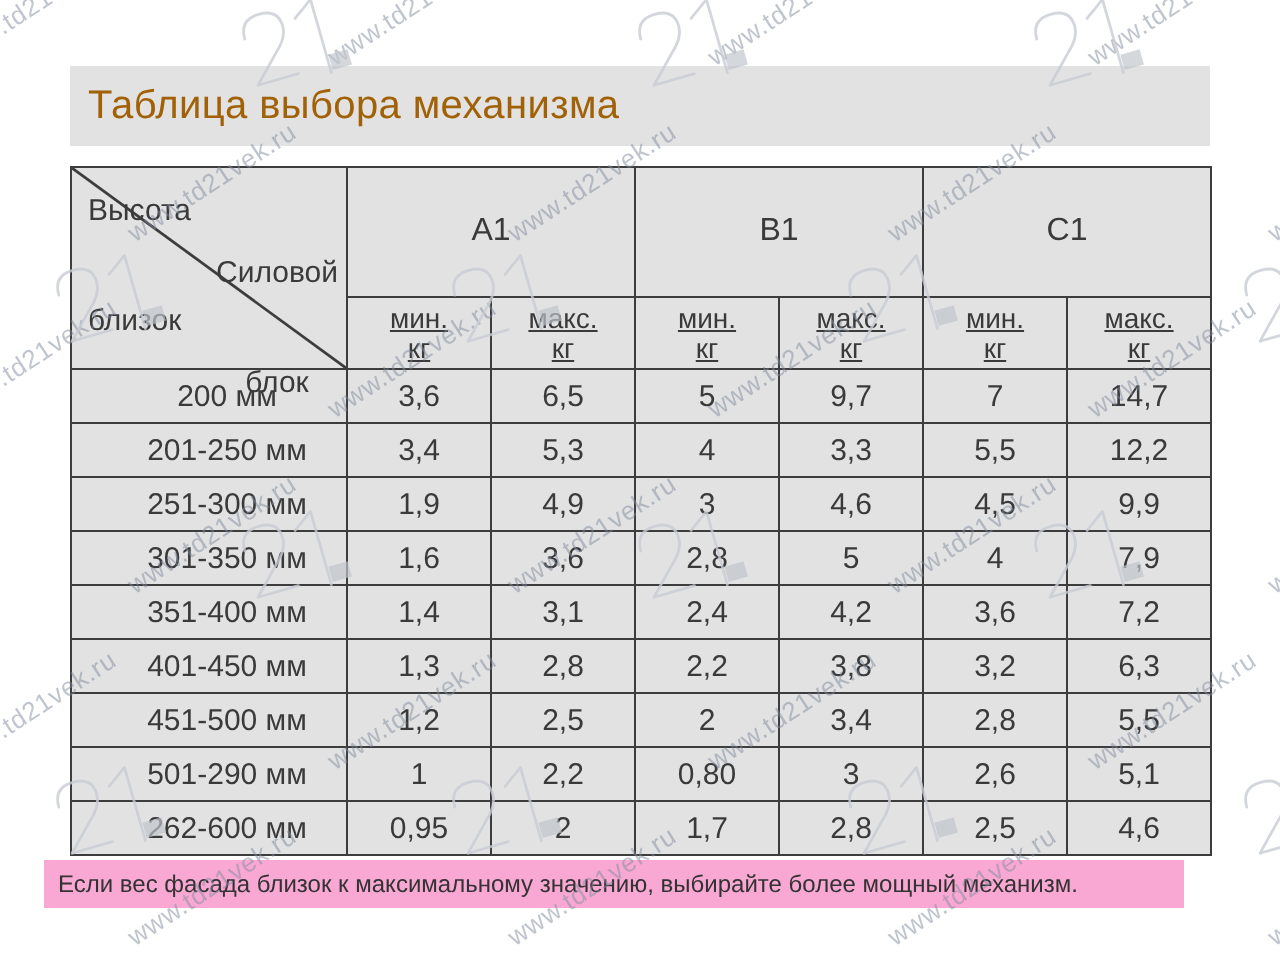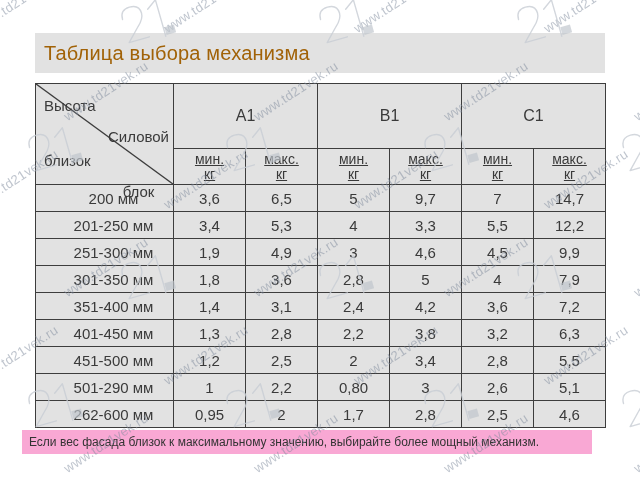--- a/index.html
+++ b/index.html
@@ -158,21 +158,21 @@
           <th class="rowhead">251-300 мм</th>
           <td>1,9</td>
           <td>4,9</td>
           <td>3</td>
           <td>4,6</td>
           <td>4,5</td>
           <td>9,9</td>
         </tr>
         <tr>
           <th class="rowhead">301-350 мм</th>
-          <td>1,8</td>
+          <td>1,6</td>
           <td>3,6</td>
           <td>2,8</td>
           <td>5</td>
           <td>4</td>
           <td>7,9</td>
         </tr>
         <tr>
           <th class="rowhead">351-400 мм</th>
           <td>1,4</td>
           <td>3,1</td>

